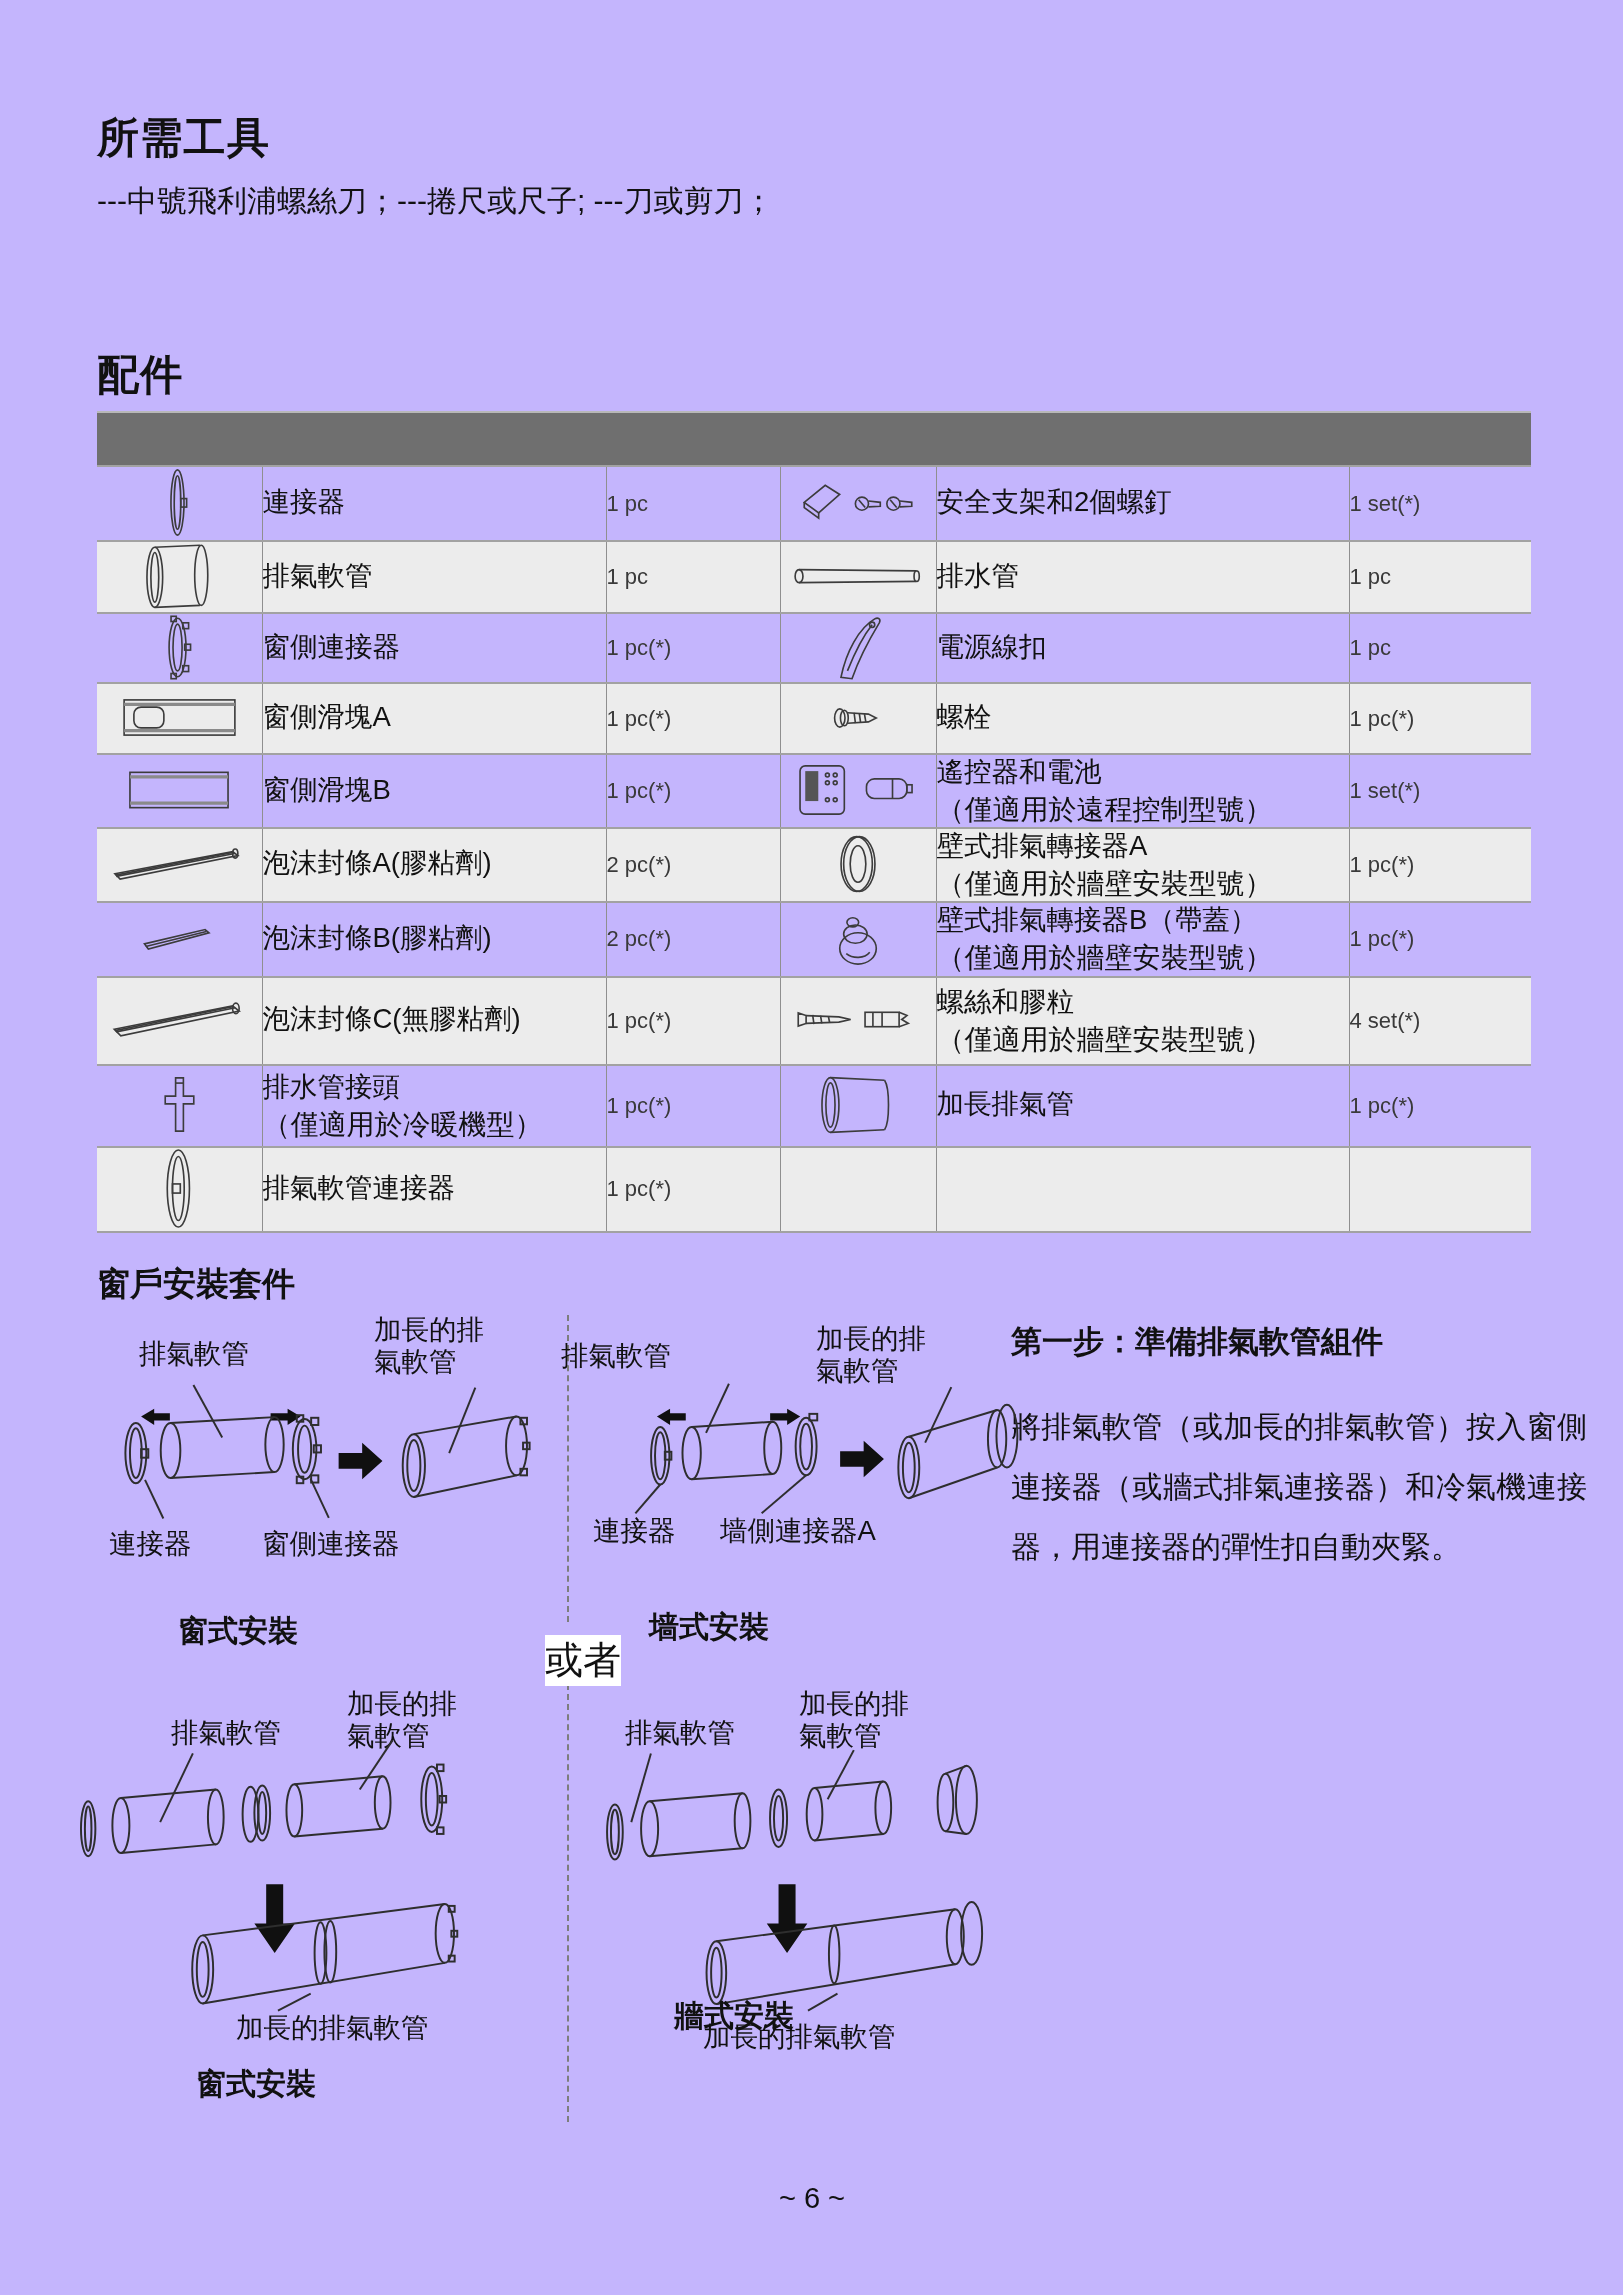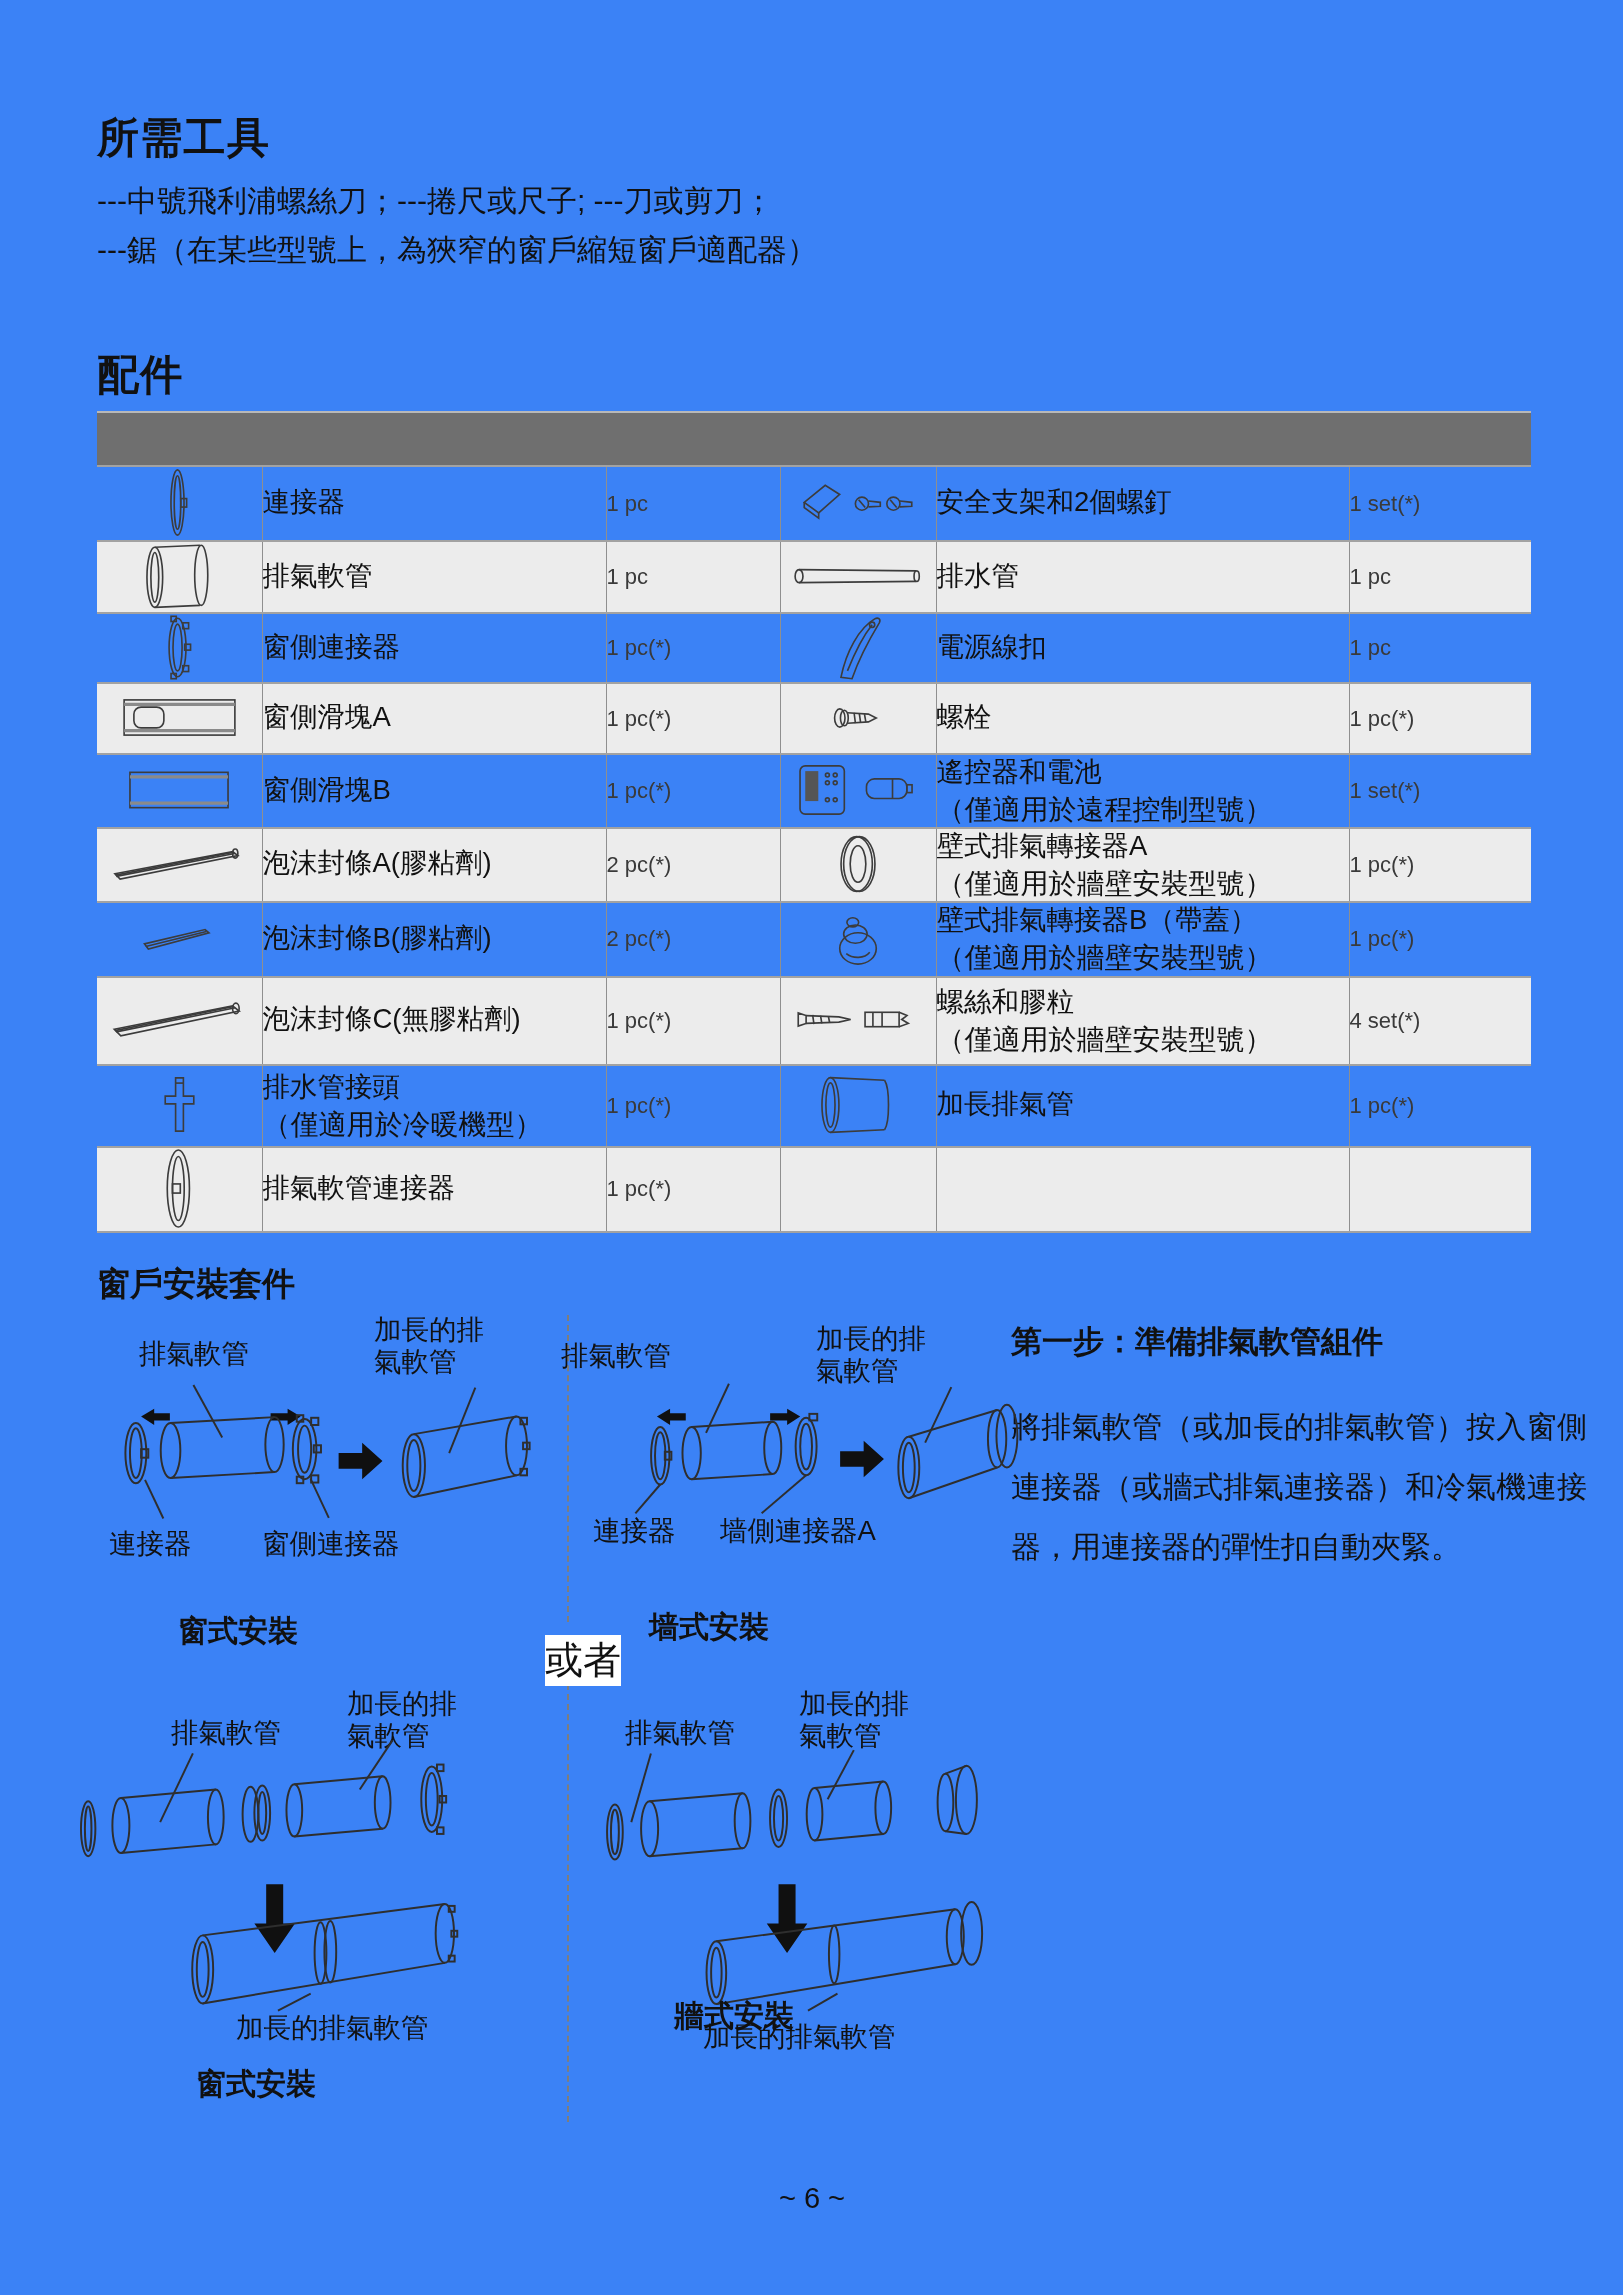--- a/index.html
+++ b/index.html
@@ -1,16 +1,16 @@
 <!DOCTYPE html>
 <html style="font-size:10.5px"><head>
 <meta charset="utf-8">
 <style>
   html,body{margin:0;padding:0;background:#fff;}
-  #page{position:relative;width:1624px;height:2295px;background:#3b82f6;overflow:hidden;
+  #page{position:relative;width:1624px;height:2295px;background:#c4b5fd;overflow:hidden;
         font-family:"Liberation Sans","DejaVu Sans",sans-serif;color:#111;}
   .abs{position:absolute;}
   .h1{font-size:42px;font-weight:700;letter-spacing:1.3px;}
   .bodyline{font-size:30px;}
   .secHead{font-size:33px;font-weight:700;}
   
   table.acc{position:absolute;left:97px;top:411px;width:1434px;border-collapse:collapse;table-layout:fixed;}
   table.acc th{background:#6f6f6f;border-top:2px solid #b8b8b8;height:52px;padding:0;}
   table.acc td{vertical-align:middle;padding:0;}
   table.acc td+td{border-left:1.3px solid #8f8f8f;}
@@ -34,21 +34,20 @@
   .diag .fill{fill:#101010;stroke:none;}
   .pageNum{font-size:29px;width:100%;text-align:center;}
 </style>
 </head>
 <body>
 
 <div id="page">
 
   <div class="abs h1" style="left:97px;top:110px;">所需工具</div>
   <div class="abs bodyline" style="left:97px;top:181px;">---中號飛利浦螺絲刀；---捲尺或尺子; ---刀或剪刀；</div>
-  <div class="abs bodyline" style="left:97px;top:230px;">---鋸（在某些型號上，為狹窄的窗戶縮短窗戶適配器）</div>
 
   <div class="abs h1" style="left:97px;top:347px;">配件</div>
 
   <table class="acc">
     <colgroup>
         <col style="width:165px">
         <col style="width:344px">
         <col style="width:174px">
         <col style="width:156px">
         <col style="width:413px">

